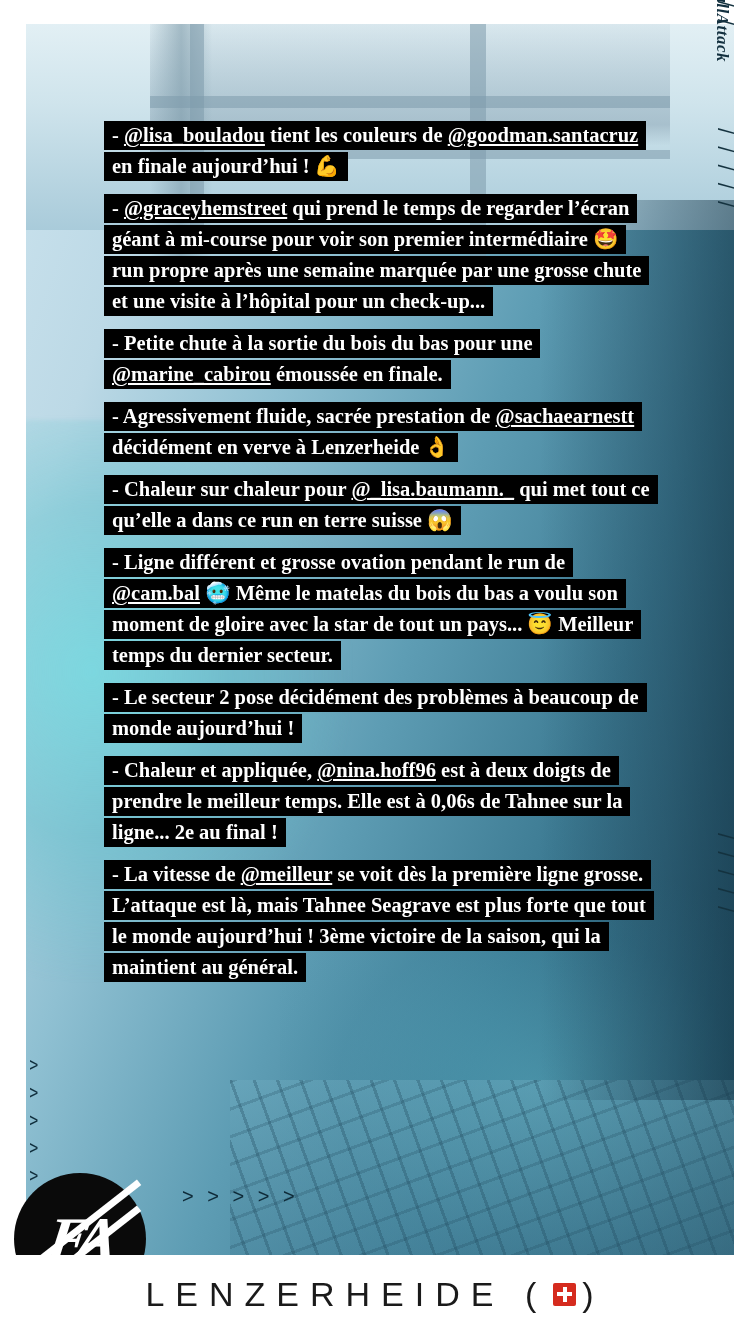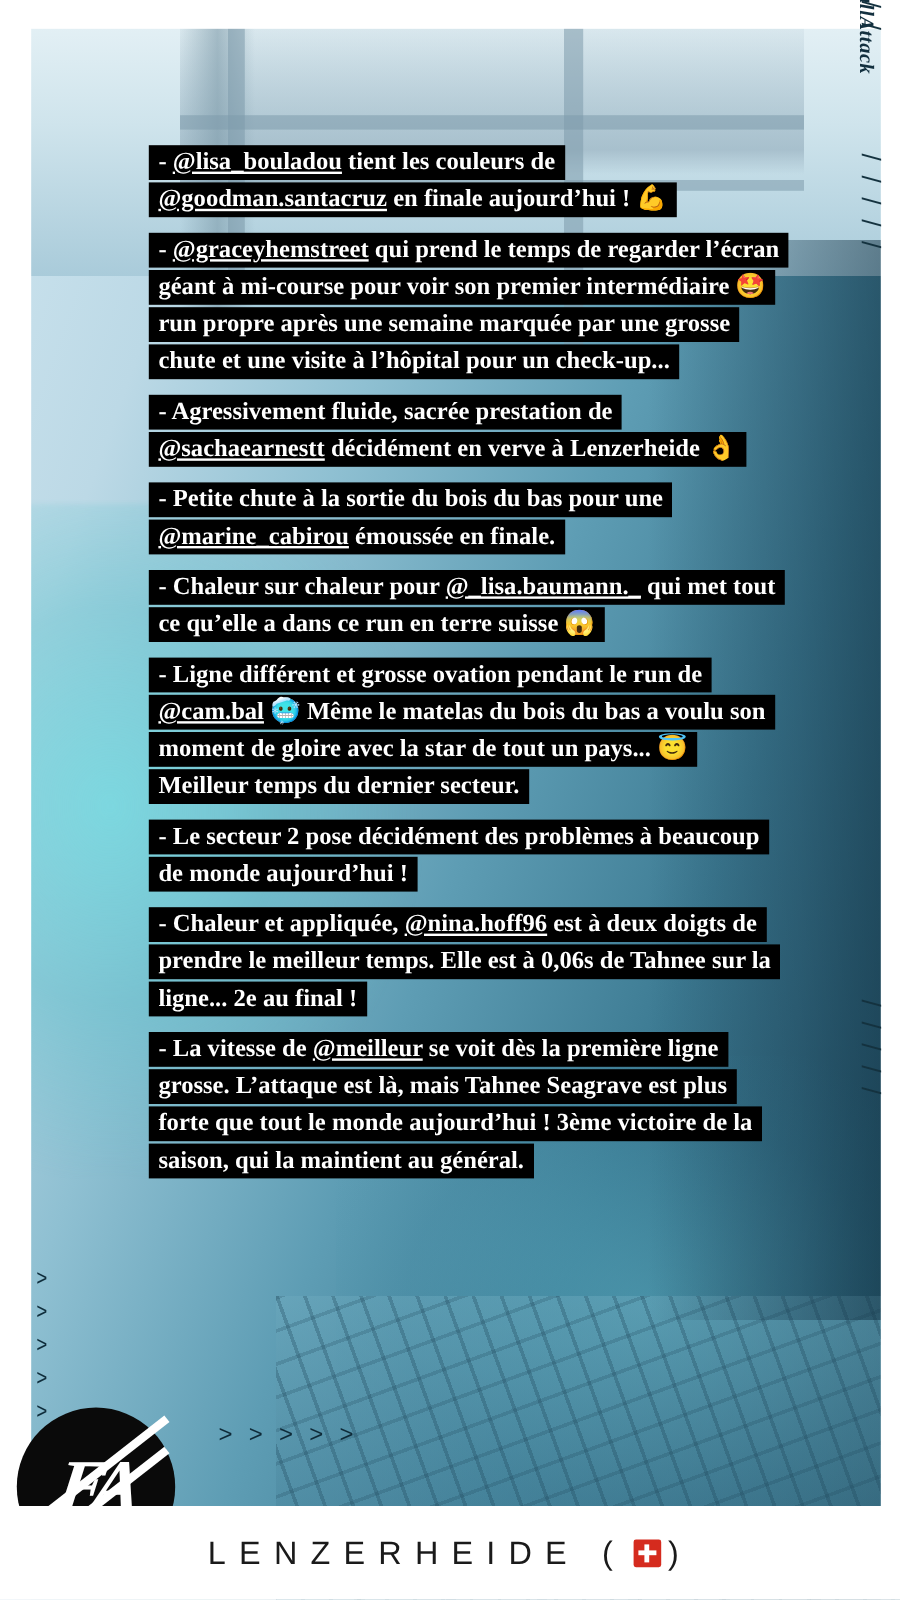--- a/index.html
+++ b/index.html
@@ -139,38 +139,37 @@
     display: inline;
     background: #000000;
     color: #ffffff;
     font-family: "Liberation Serif", serif;
     font-weight: bold;
     font-size: 20.5px;
     line-height: 31px;
     box-decoration-break: clone;
     -webkit-box-decoration-break: clone;
     padding: 3px 8px 4px 8px;
-    margin-left: 20px;
   }
   .cap .u { text-decoration: underline; }
 
   
   .bottom-label {
     position: absolute;
     left: 0; bottom: 0;
     width: 750px; height: 78px;
     display: flex;
     align-items: center;
     justify-content: center;
     gap: 0;
     background: #ffffff;
   }
   .bottom-label .place {
     font-family: "Liberation Sans", sans-serif;
-    font-size: 27px;
+    font-size: 34px;
     letter-spacing: 11px;
     color: #1a1a1a;
     font-weight: 400;
   }
   .flagbox {
     display: inline-block;
     width: 23px; height: 23px;
     background: #d52b1e;
     position: relative;
     margin: 0 6px;
@@ -246,22 +245,22 @@
   <div class="brand-vertical">FullAttack</div>
   <div class="slash-group slash-mid">/ / / / /</div>
   <div class="slash-group slash-low">/ / / / /</div>
 
   <div class="chevrons-left">^ ^ ^ ^ ^</div>
   <div class="chevrons-bottom">&gt; &gt; &gt; &gt; &gt;</div>
 
   <div class="captions" id="captions">
       <div class="cap"><p><span>- </span><span class="u">@lisa_bouladou</span><span> tient les couleurs de </span><span class="u">@goodman.santacruz</span><span> en finale aujourd’hui ! 💪</span></p></div>
       <div class="cap"><p><span>- </span><span class="u">@graceyhemstreet</span><span> qui prend le temps de regarder l’écran géant à mi-course pour voir son premier intermédiaire 🤩 run propre après une semaine marquée par une grosse chute et une visite à l’hôpital pour un check-up...</span></p></div>
+      <div class="cap"><p><span>- Petite chute à la sortie du bois du bas pour une </span><span class="u">@marine_cabirou</span><span> émoussée en finale.</span></p></div>
       <div class="cap"><p><span>- Agressivement fluide, sacrée prestation de </span><span class="u">@sachaearnestt</span><span> décidément en verve à Lenzerheide 👌</span></p></div>
-      <div class="cap"><p><span>- Petite chute à la sortie du bois du bas pour une </span><span class="u">@marine_cabirou</span><span> émoussée en finale.</span></p></div>
       <div class="cap"><p><span>- Chaleur sur chaleur pour </span><span class="u">@_lisa.baumann._</span><span> qui met tout ce qu’elle a dans ce run en terre suisse 😱</span></p></div>
       <div class="cap"><p><span>- Ligne différent et grosse ovation pendant le run de </span><span class="u">@cam.bal</span><span> 🥶 Même le matelas du bois du bas a voulu son moment de gloire avec la star de tout un pays... 😇 Meilleur temps du dernier secteur.</span></p></div>
       <div class="cap"><p><span>- Le secteur 2 pose décidément des problèmes à beaucoup de monde aujourd’hui !</span></p></div>
       <div class="cap"><p><span>- Chaleur et appliquée, </span><span class="u">@nina.hoff96</span><span> est à deux doigts de prendre le meilleur temps. Elle est à 0,06s de Tahnee sur la ligne... 2e au final !</span></p></div>
       <div class="cap"><p><span>- La vitesse de </span><span class="u">@meilleur</span><span> se voit dès la première ligne grosse. L’attaque est là, mais Tahnee Seagrave est plus forte que tout le monde aujourd’hui ! 3ème victoire de la saison, qui la maintient au général.</span></p></div>
     </div>
 
   <div class="fa-logo">
     <span class="fa-slash"></span>
     <span class="fa-slash2"></span>

